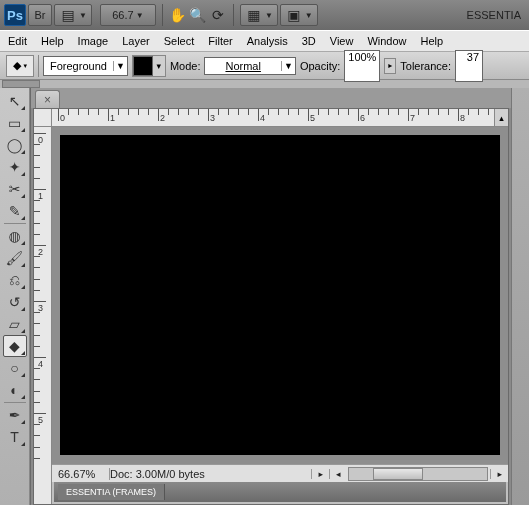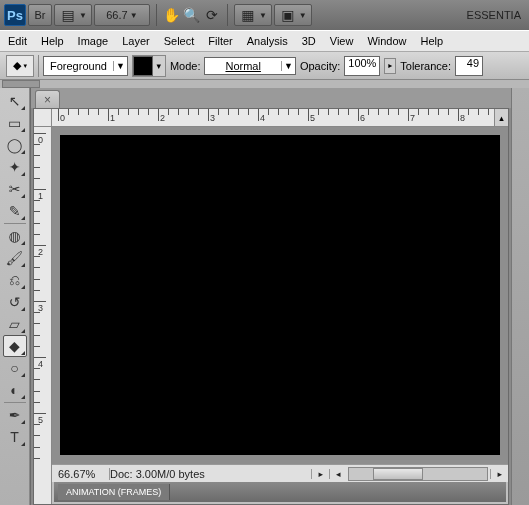--- a/index.html
+++ b/index.html
@@ -26,21 +26,21 @@
     .options-bar .fill-select { display: flex; align-items: center; height: 20px; background: #fff; border: 1px solid #666; }
     .options-bar .fill-select .label { padding: 0 6px; }
     .options-bar .fill-select .dd { width: 14px; border-left: 1px solid #999; text-align: center; font-size: 9px; }
     .options-bar .swatch-box { width: 20px; height: 20px; border: 1px solid #666; background: #000; }
     .options-bar .swatch-wrap { display: flex; align-items: center; border: 1px solid #888; }
     .options-bar .swatch-wrap .dd { width: 12px; height: 20px; background: #d0d0d0; text-align: center; font-size: 9px; line-height: 20px; }
     .options-bar .opt-label { color: #000; }
     .options-bar .mode-select { display: flex; align-items: center; height: 18px; background: #fff; border: 1px solid #666; min-width: 80px; }
     .options-bar .mode-select .val { padding: 0 20px; flex: 1; text-decoration: underline; }
     .options-bar .mode-select .dd { width: 14px; border-left: 1px solid #999; text-align: center; font-size: 9px; }
-    .options-bar .num-box { width: 36px; height: 20px; background: #fff; border: 1px solid #666; text-align: right; padding: 0 3px; }
+    .options-bar .num-box { width: 36px; height: 32px; background: #fff; border: 1px solid #666; text-align: right; padding: 0 3px; }
     .options-bar .arrow-btn { width: 12px; height: 16px; background: #d0d0d0; border: 1px solid #888; font-size: 8px; text-align: center; line-height: 14px; }
     
     
     .panel-handle-row { height: 8px; background: #b8b8b8; display: flex; }
     .panel-handle-row .handle-left { width: 38px; height: 8px; background: #999; border: 1px solid #777; margin-left: 2px; }
     
     
     .main-area { display: flex; height: 417px; }
     
     
@@ -98,21 +98,21 @@
 
 <div class="app-bar">
   <div class="ps-icon">Ps</div>
   <div class="btn">
       <span>Br</span>
     </div>
   <div class="btn">
     <span class="icon">▤</span>
       <span class="dropdown-arrow">▼</span>
   </div>
-  <div class="btn" style="min-width:56px;">
+  <div class="btn" style="min-width:56px;margin-left:6px;">
     <span>66.7</span>
       <span class="dropdown-arrow">▼</span>
   </div>
   <div class="sep"></div>
   <div class="icon">✋</div>
   <div class="icon">🔍</div>
   <div class="icon">⟳</div>
   <div class="sep"></div>
   <div class="btn">
     <span class="icon">▦</span>
@@ -156,21 +156,21 @@
   </div>
   <span class="opt-label">Mode:</span>
   <div class="mode-select">
     <span class="val">Normal</span>
     <span class="dd">▼</span>
   </div>
   <span class="opt-label">Opacity:</span>
   <div class="num-box">100%</div>
   <div class="arrow-btn">▸</div>
   <span class="opt-label">Tolerance:</span>
-  <div class="num-box" style="width:28px;">49</div>
+  <div class="num-box" style="width:28px;">37</div>
 </div>
 
 <div class="panel-handle-row">
   <div class="handle-left"></div>
 </div>
 
 <div class="main-area">
 
   <div class="toolbox" id="toolbox">
       <div class="tbtn">↖<div class="corner"></div></div>
@@ -307,21 +307,21 @@
             <div class="zoom">66.67%</div>
             <div class="doc-info">Doc: 3.00M/0 bytes</div>
             <div class="arrow">▸</div>
             <div class="arrow">◂</div>
             <div class="hscroll">
                 <div class="thumb"></div>
               </div>
             <div class="arrow">▸</div>
           </div>
           <div class="bottom-tabs">
-            <div class="btab active">ANIMATION (FRAMES)</div>
+            <div class="btab active">ESSENTIA (FRAMES)</div>
           </div>
         </div>
       </div>
     </div>
   </div>
 
   <div class="right-panels"></div>
 </div>
 
 </body></html>

